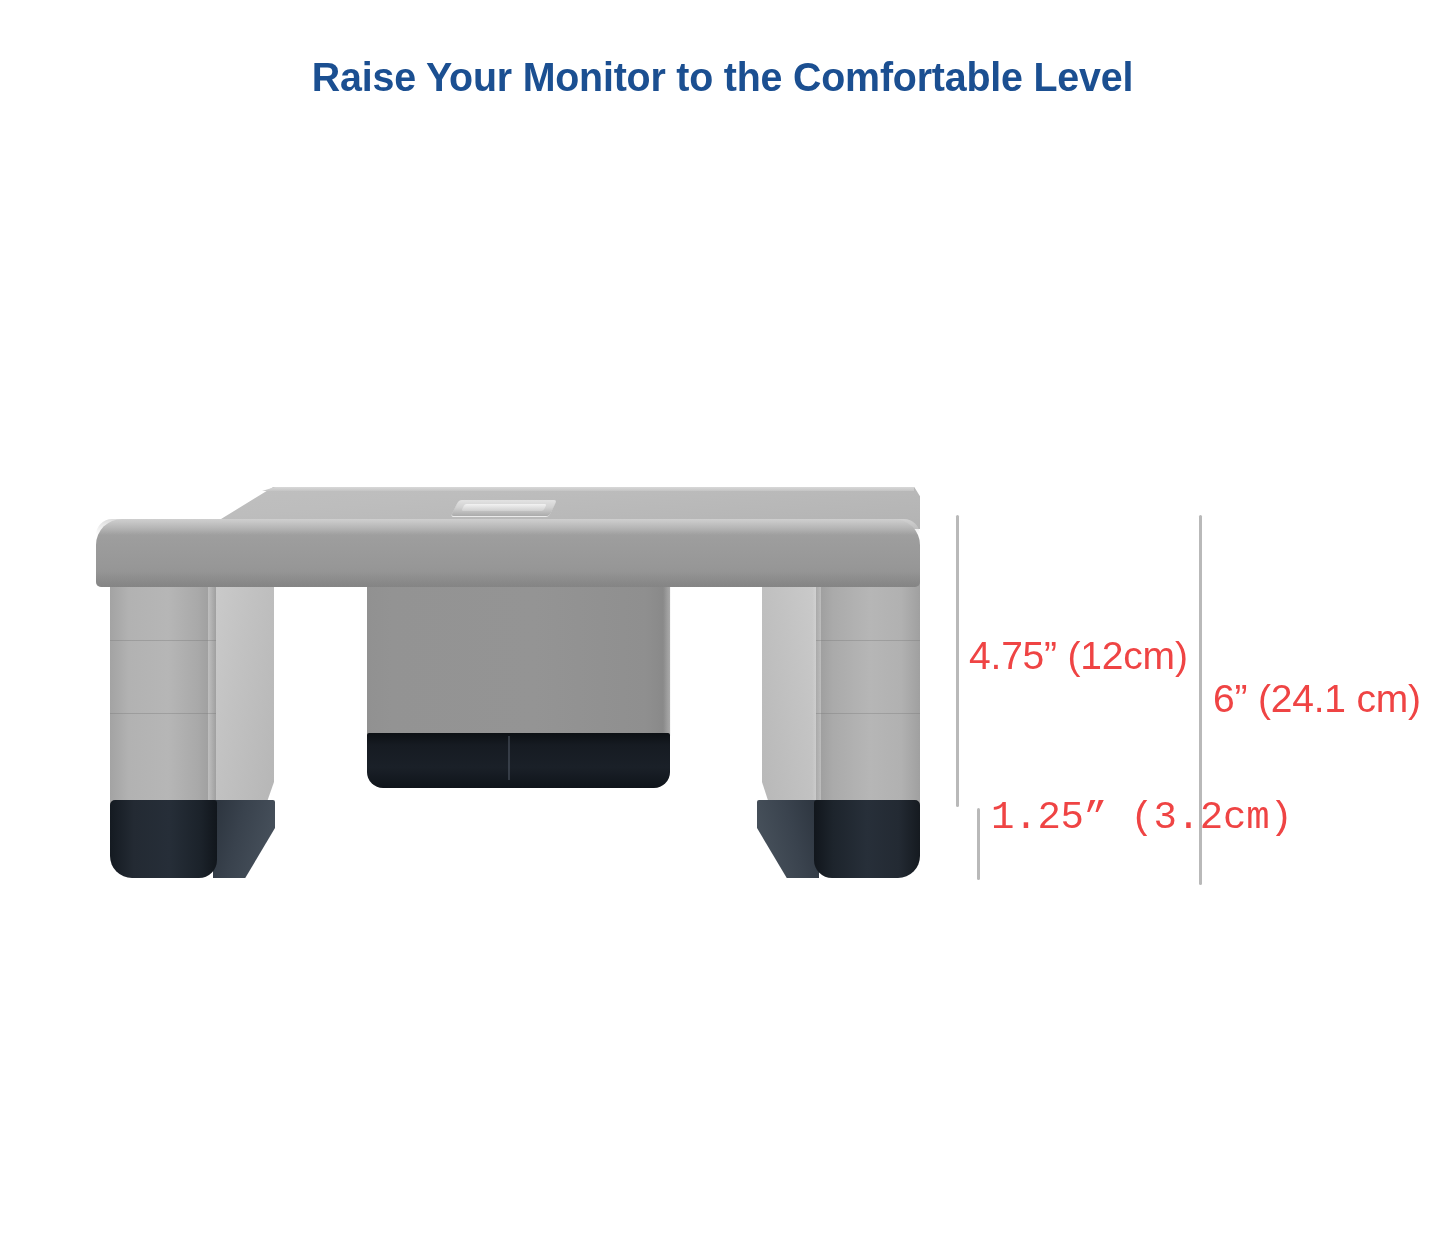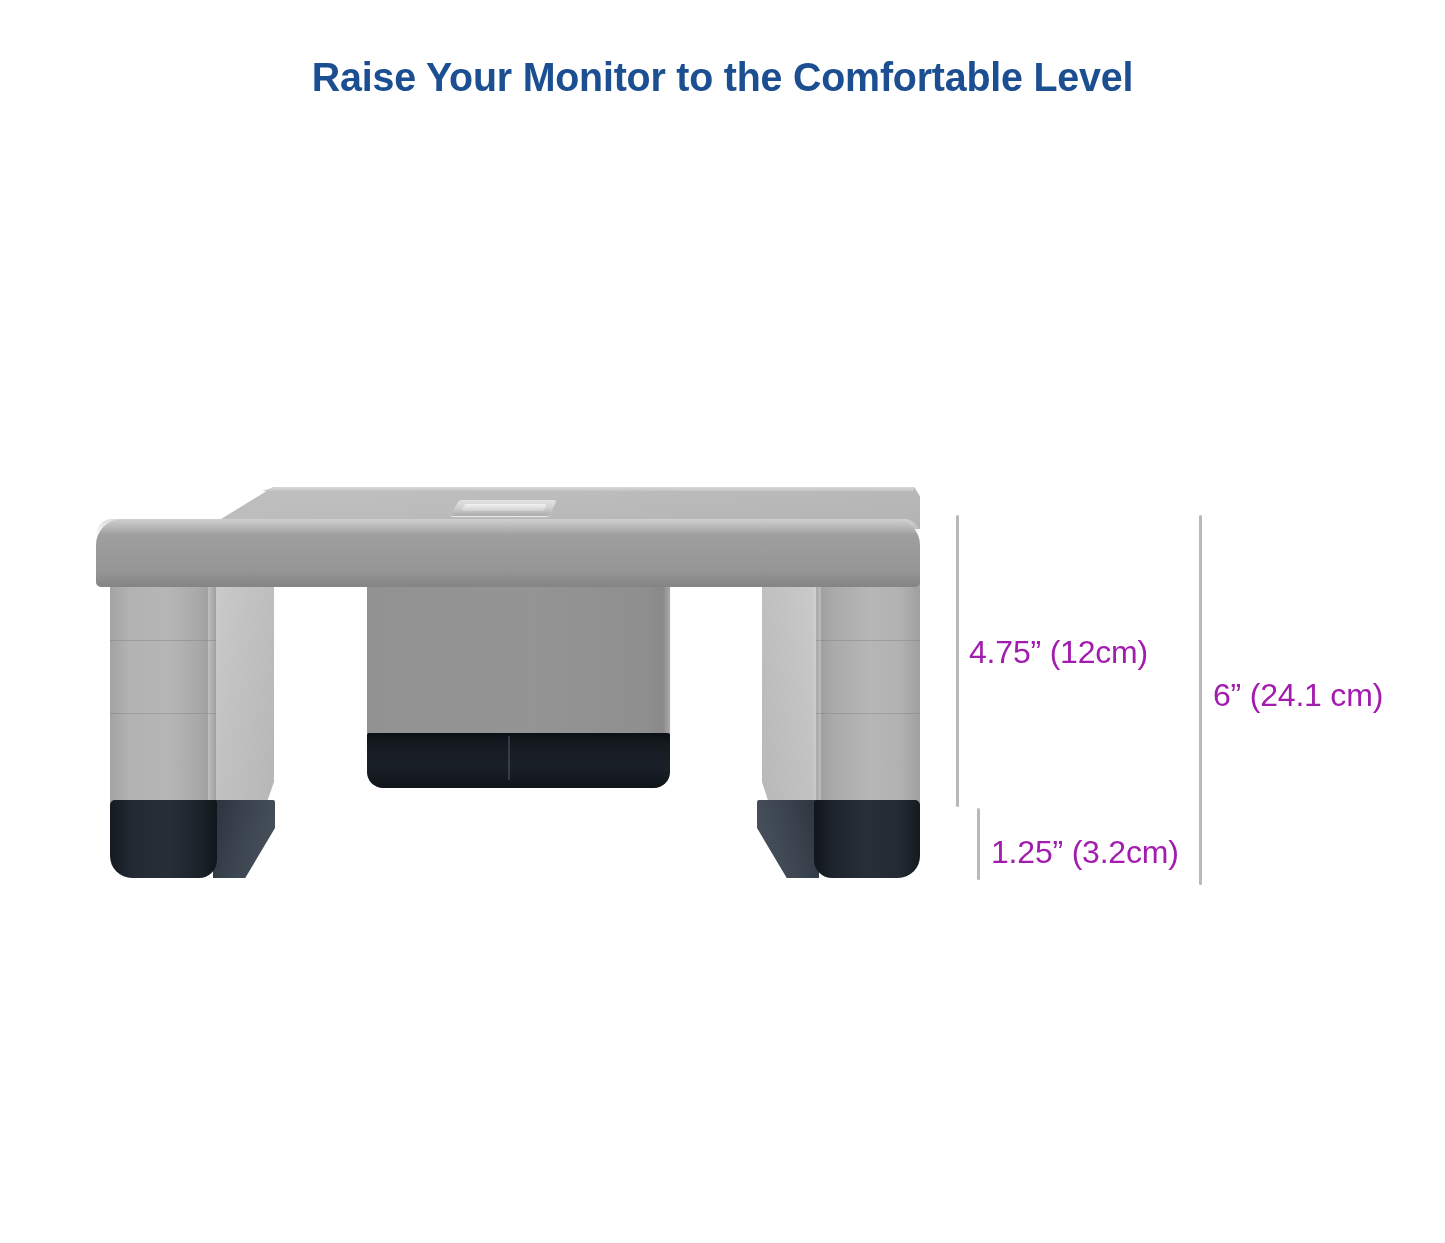--- a/index.html
+++ b/index.html
@@ -195,22 +195,22 @@
 
   
   .dim-line {
     position: absolute;
     width: 3px;
     background: #b9b9b9;
     border-radius: 2px;
   }
   .dim-label {
     position: absolute;
-    color: #a21caf;
-    font-size: 32px;
+    color: #ef4444;
+    font-size: 39px;
     font-weight: normal;
     white-space: nowrap;
     letter-spacing: -0.2px;
   }
 </style>
 </head>
 <body>
 
 <div id="page-title">Raise Your Monitor to the Comfortable Level</div>
 
@@ -245,17 +245,17 @@
   <div class="part platform-front"></div>
   <div class="part platform-front-sheen"></div>
   <div class="part platform-front-shadow"></div>
 
   <div class="dim-line" style="left:956px; top:515px; height:292px;"></div>
   <div class="dim-line" style="left:977px; top:808px; height:72px;"></div>
   <div class="dim-line" style="left:1199px; top:515px; height:370px;"></div>
 
   <div class="dim-label" style="left:969px; top:634px;">4.75” (12cm)</div>
 
-  <div class="dim-label" style="left:991px; top:834px;">1.25” (3.2cm)</div>
+  <div class="dim-label" style="left:991px; top:796px;font-family:Liberation Mono, monospace;">1.25” (3.2cm)</div>
 
   <div class="dim-label" style="left:1213px; top:677px;">6” (24.1 cm)</div>
 
 </div>
 
 </body></html>

